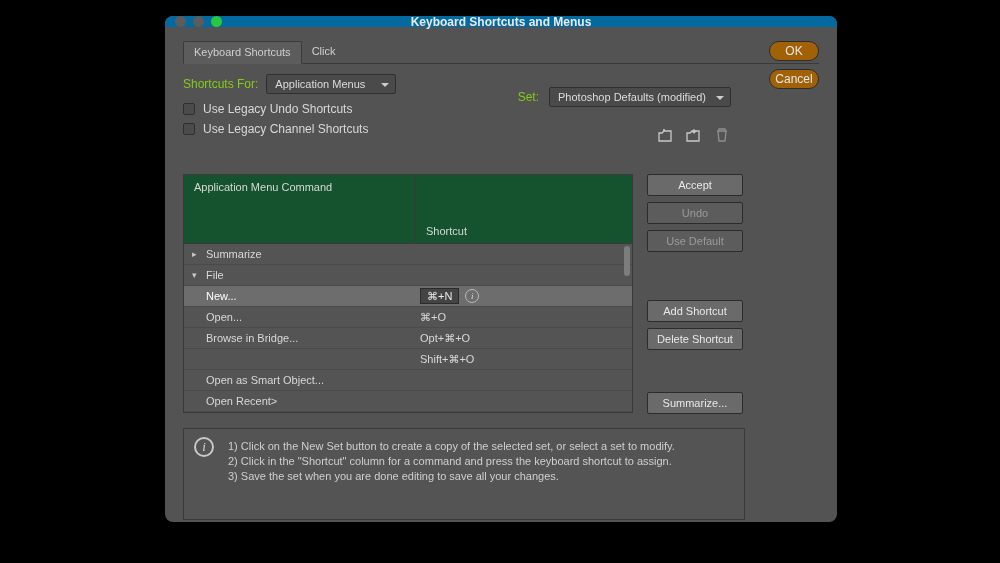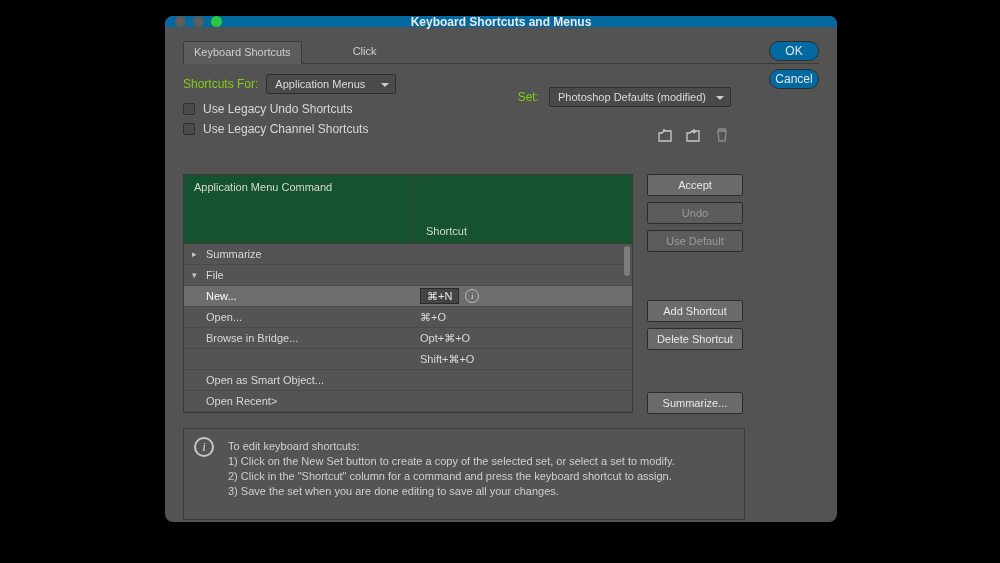--- a/index.html
+++ b/index.html
@@ -54,21 +54,20 @@
   }
   .body {
     flex: 1;
     padding: 14px 18px 18px 18px;
     position: relative;
   }
   .tabs {
     display: flex;
     border-bottom: 1px solid #3a3a3a;
     margin-bottom: 10px;
-    gap: 41px;
   }
   .tab {
     padding: 4px 10px 5px 10px;
     font-size: 11px;
     color: #cfcfcf;
     cursor: default;
     position: relative;
   }
   .tab.active {
     background: #5c5c5c;
@@ -125,21 +124,21 @@
     display: flex;
     flex-direction: column;
     gap: 8px;
     width: 50px;
     align-items: center;
   }
   .pillbtn {
     width: 50px;
     height: 20px;
     border: 1px solid #2d2d2d;
-    background: #0369a1;
+    background: #a16207;
     border-radius: 12px;
     display: flex;
     align-items: center;
     justify-content: center;
     font-size: 12px;
     color: #e6e6e6;
   }
   .content {
     display: flex;
     gap: 14px;
@@ -439,20 +438,19 @@
         <div class="gap"></div>
         <div class="btn">Add Shortcut</div>
         <div class="btn">Delete Shortcut</div>
         <div class="gap2"></div>
         <div class="btn">Summarize...</div>
       </div>
     </div>
 
     <div class="infobox">
       <div class="bigicon">i</div>
-      <p>To edit keyboard shortcuts:</p>
       <p>1) Click on the New Set button to create a copy of the selected set, or select a set to modify.</p>
       <p>2) Click in the "Shortcut" column for a command and press the keyboard shortcut to assign.</p>
       <p>3) Save the set when you are done editing to save all your changes.</p>
     </div>
 
   </div>
 </div>
 
 </body></html>

